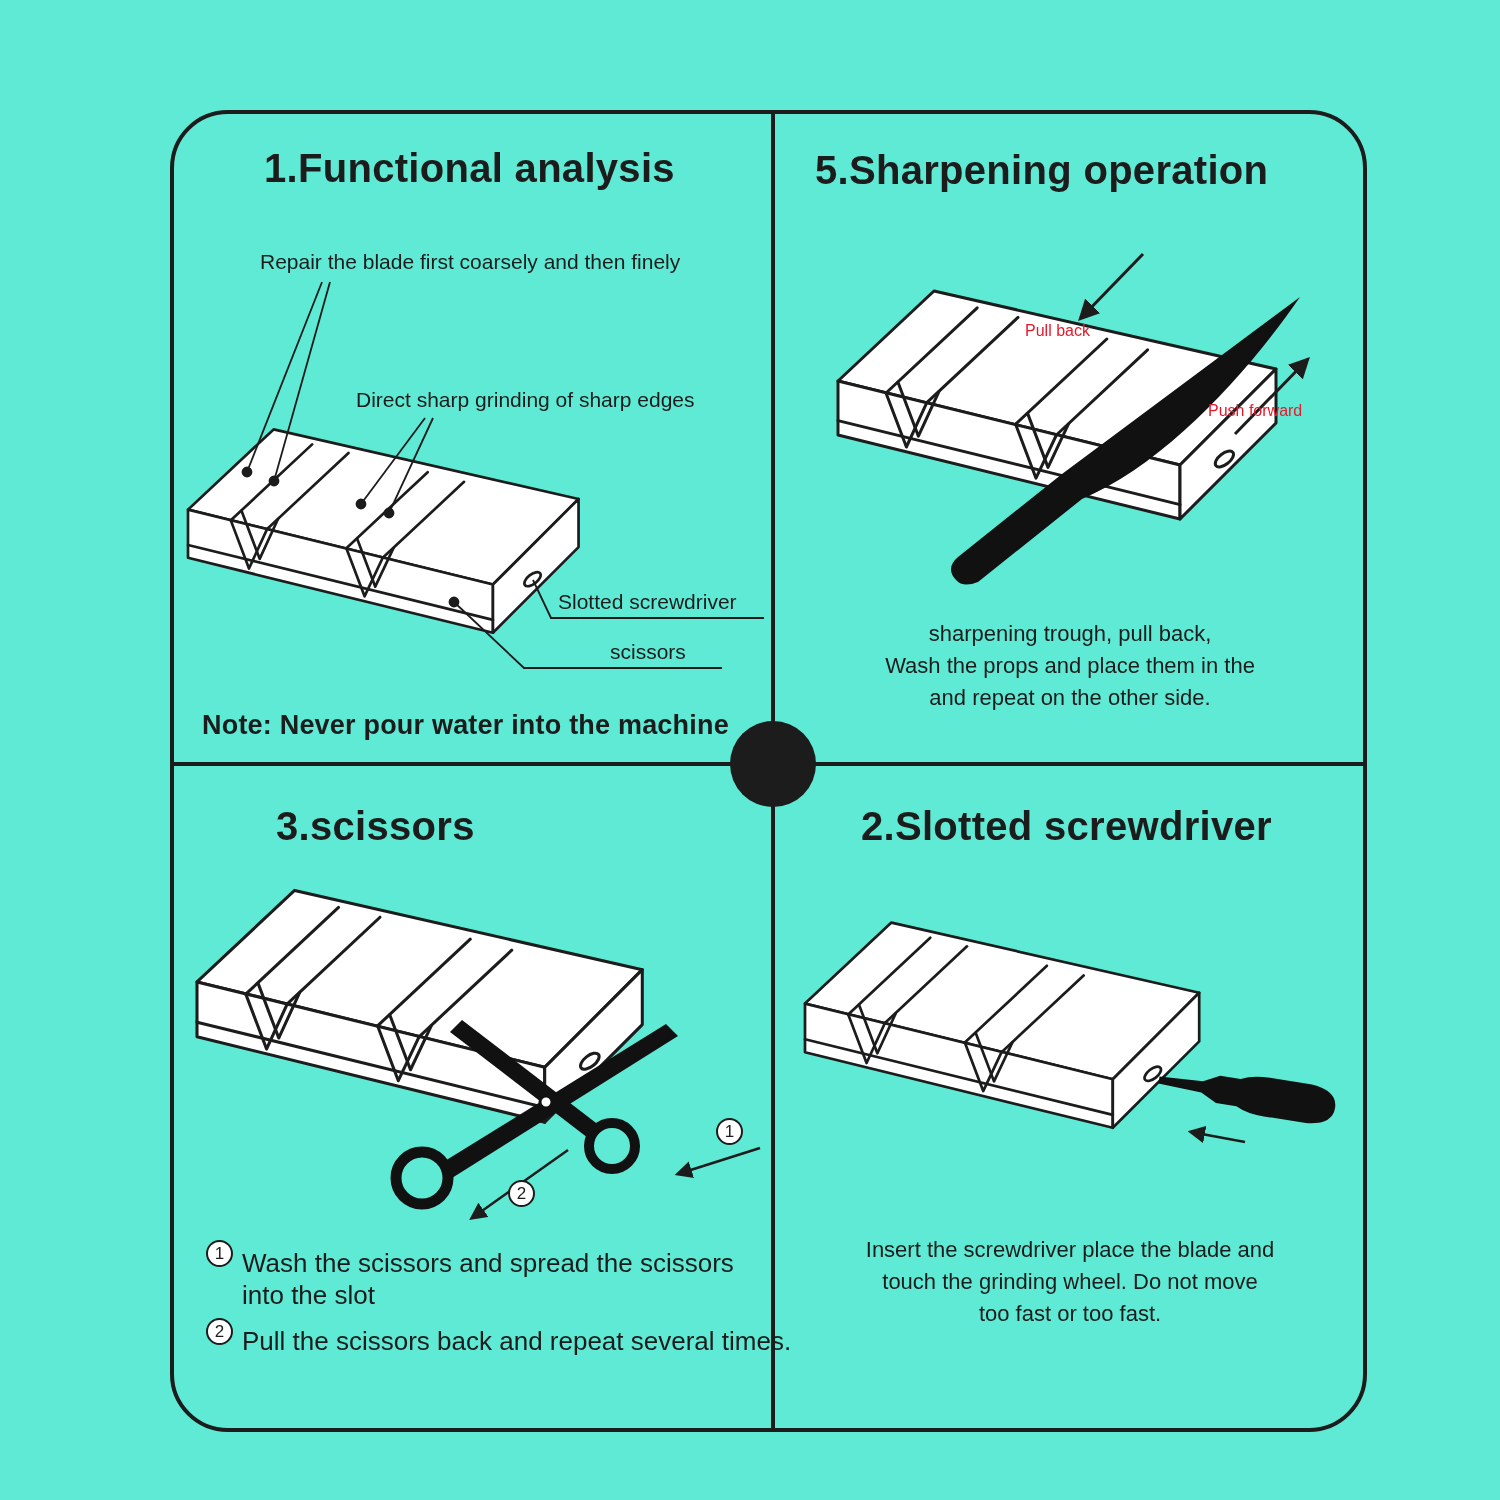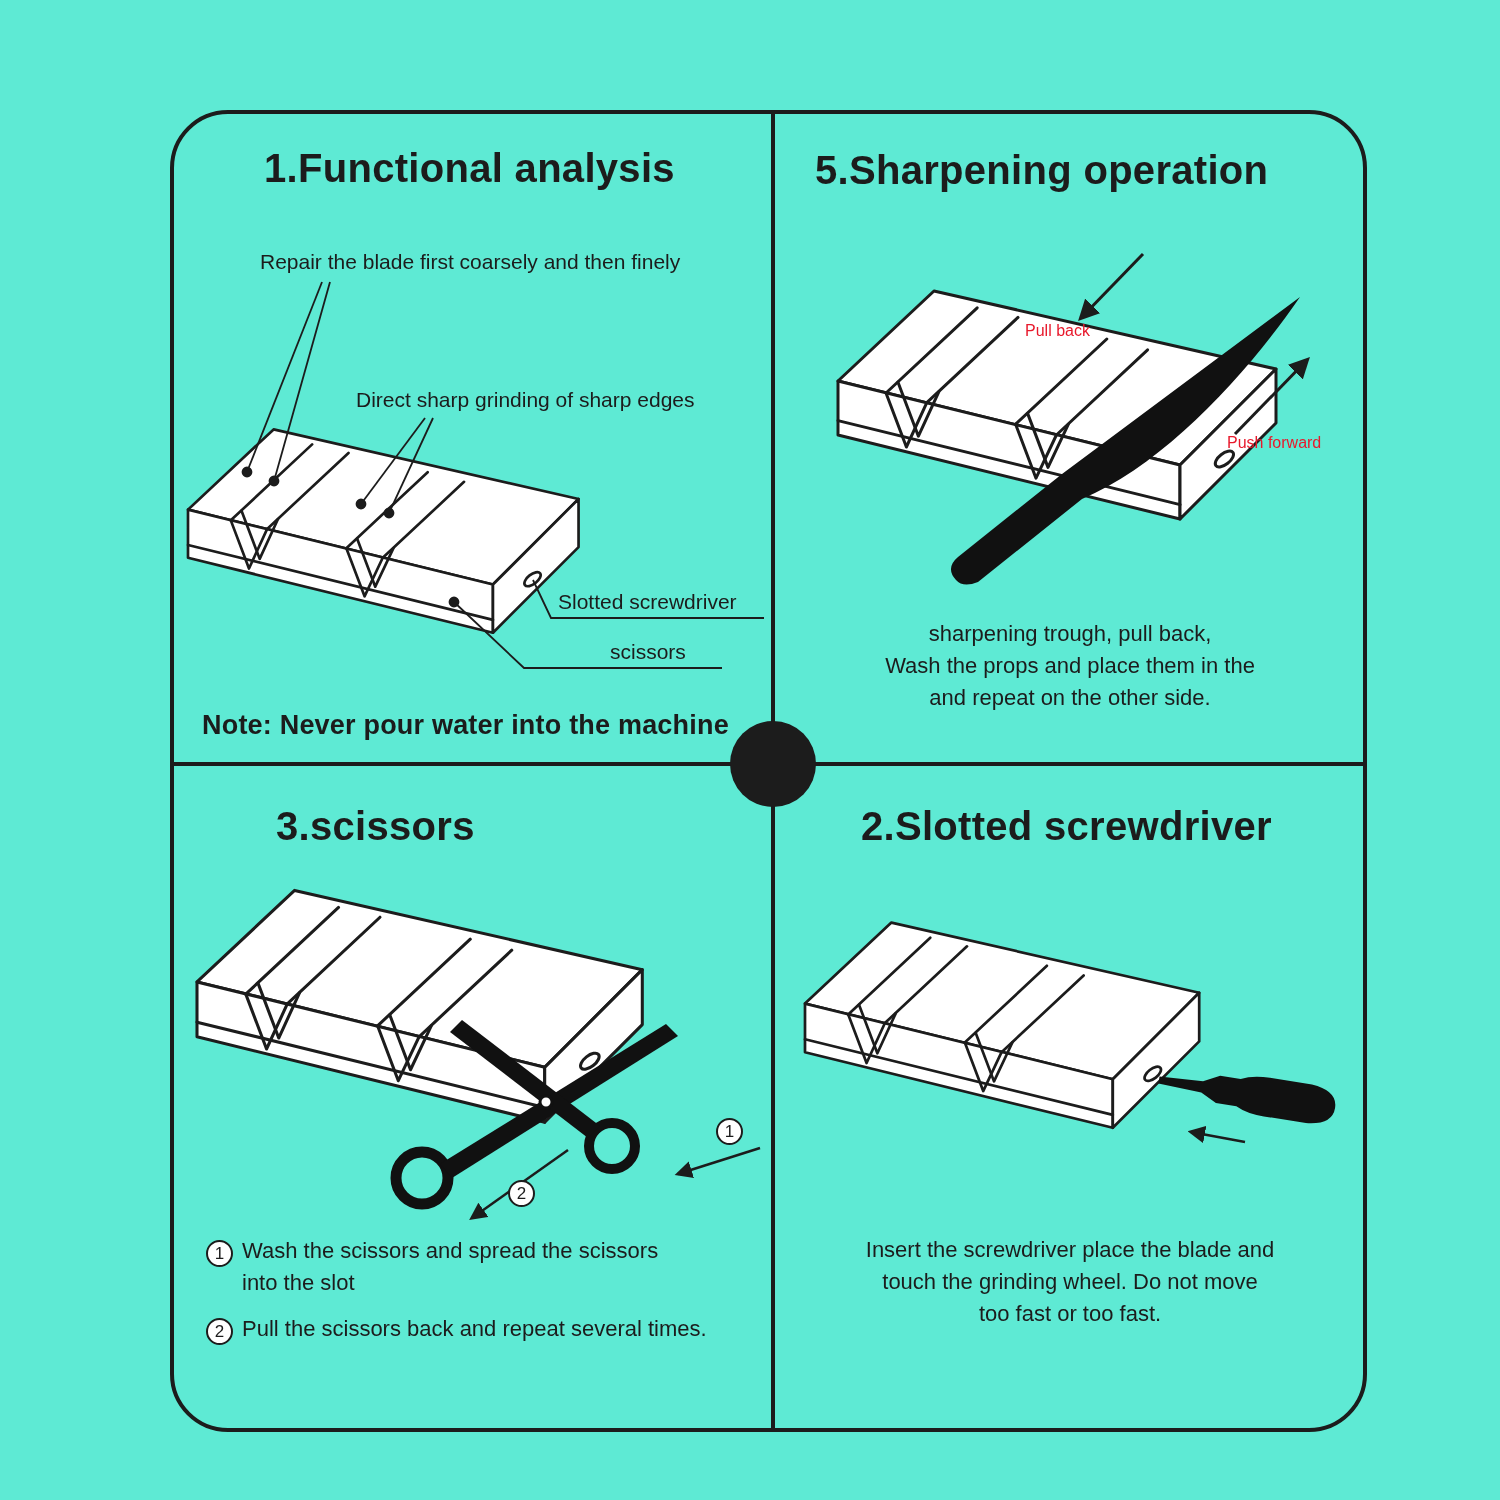--- a/index.html
+++ b/index.html
@@ -31,21 +31,21 @@
   .label { font-size: 21px; }
   .note { font-size: 27px; font-weight: 600; letter-spacing: 0.2px; }
   .red { color: var(--accent-red, #e8192c); font-size: 16px; font-weight: 500; }
   .caption { font-size: 22px; line-height: 32px; text-align: center; white-space: normal; }
   .caption div { white-space: nowrap; }
   .cnum {
     display: inline-flex; align-items: center; justify-content: center;
     width: 27px; height: 27px; border: 2px solid #1c1c1c; border-radius: 50%;
     font-size: 17px; background: #fff;
   }
-  .step-text { font-size: 22px; line-height: 30px; }
+  .step-text { font-size: 26px; line-height: 30px; margin-top: 12px; }
 </style>
 </head>
 <body style="background: rgb(255, 255, 255);">
 
 <svg aria-hidden="true" style="position:absolute; width:0; height:0; overflow:hidden;">
   <defs>
     <marker id="ah" viewBox="0 0 10 10" refX="8" refY="5" markerWidth="7" markerHeight="7" orient="auto-start-reverse">
       <path d="M0,0 L10,5 L0,10 Z" fill="#1c1c1c"></path>
     </marker>
     <g id="sharpener" fill="#ffffff" stroke="#1c1c1c" stroke-width="2.5" stroke-linejoin="round" stroke-linecap="round">
@@ -104,21 +104,21 @@
 
   <div class="quad q2">
     <svg class="scene" width="591" height="650" viewBox="0 0 591 650">
       <use href="#sharpener" transform="translate(63,155) scale(1.2)"></use>
       <path fill="#111111" d="M525,185 L287,362 L183,445 Q170,456 181,468 Q188,476 203,470 L307,387 C390,352 472,262 525,185 Z"></path>
       <line x1="368" y1="142" x2="306" y2="206" stroke="#1c1c1c" stroke-width="3" marker-end="url(#ah)"></line>
       <line x1="460" y1="322" x2="532" y2="248" stroke="#1c1c1c" stroke-width="3" marker-end="url(#ah)"></line>
     </svg>
     <div class="abs title" style="left:40px; top:36px;">5.Sharpening operation</div>
     <div class="abs red" style="left:250px; top:210px;">Pull back</div>
-    <div class="abs red" style="left:452px; top:290px;margin-top:32px;">Push forward</div>
+    <div class="abs red" style="left:433px; top:290px;">Push forward</div>
     <div class="abs caption" style="left:85px; top:506px; width:420px;">
       <div>sharpening trough, pull back,</div>
       <div>Wash the props and place them in the</div>
       <div>and repeat on the other side.</div>
     </div>
   </div>
 
   <div class="quad q3">
     <svg class="scene" width="599" height="664" viewBox="0 0 599 664">
       <use href="#sharpener" transform="translate(25,100) scale(1.22)"></use>

